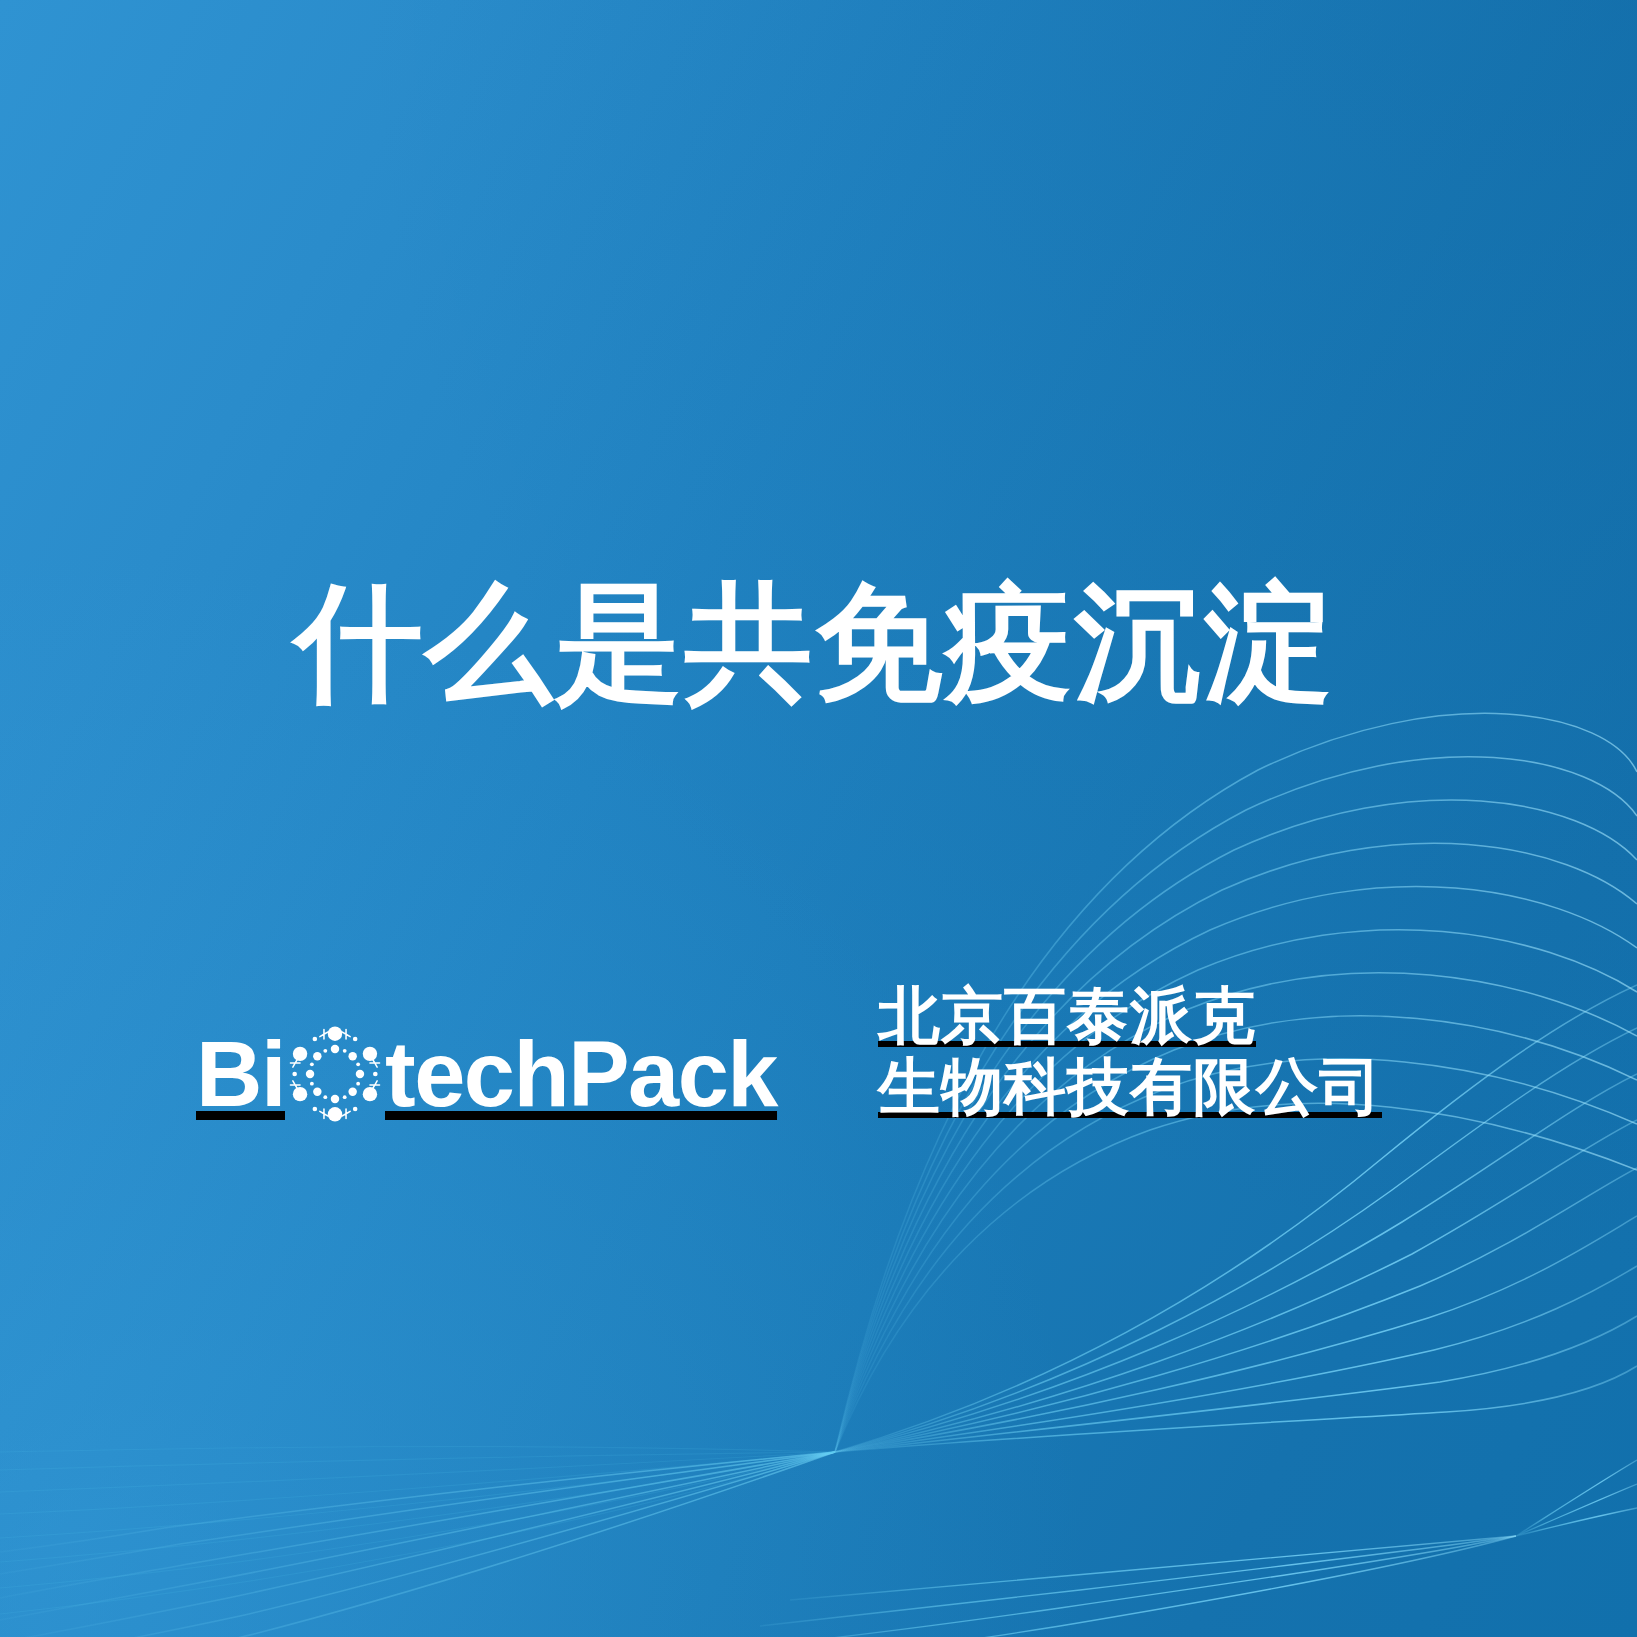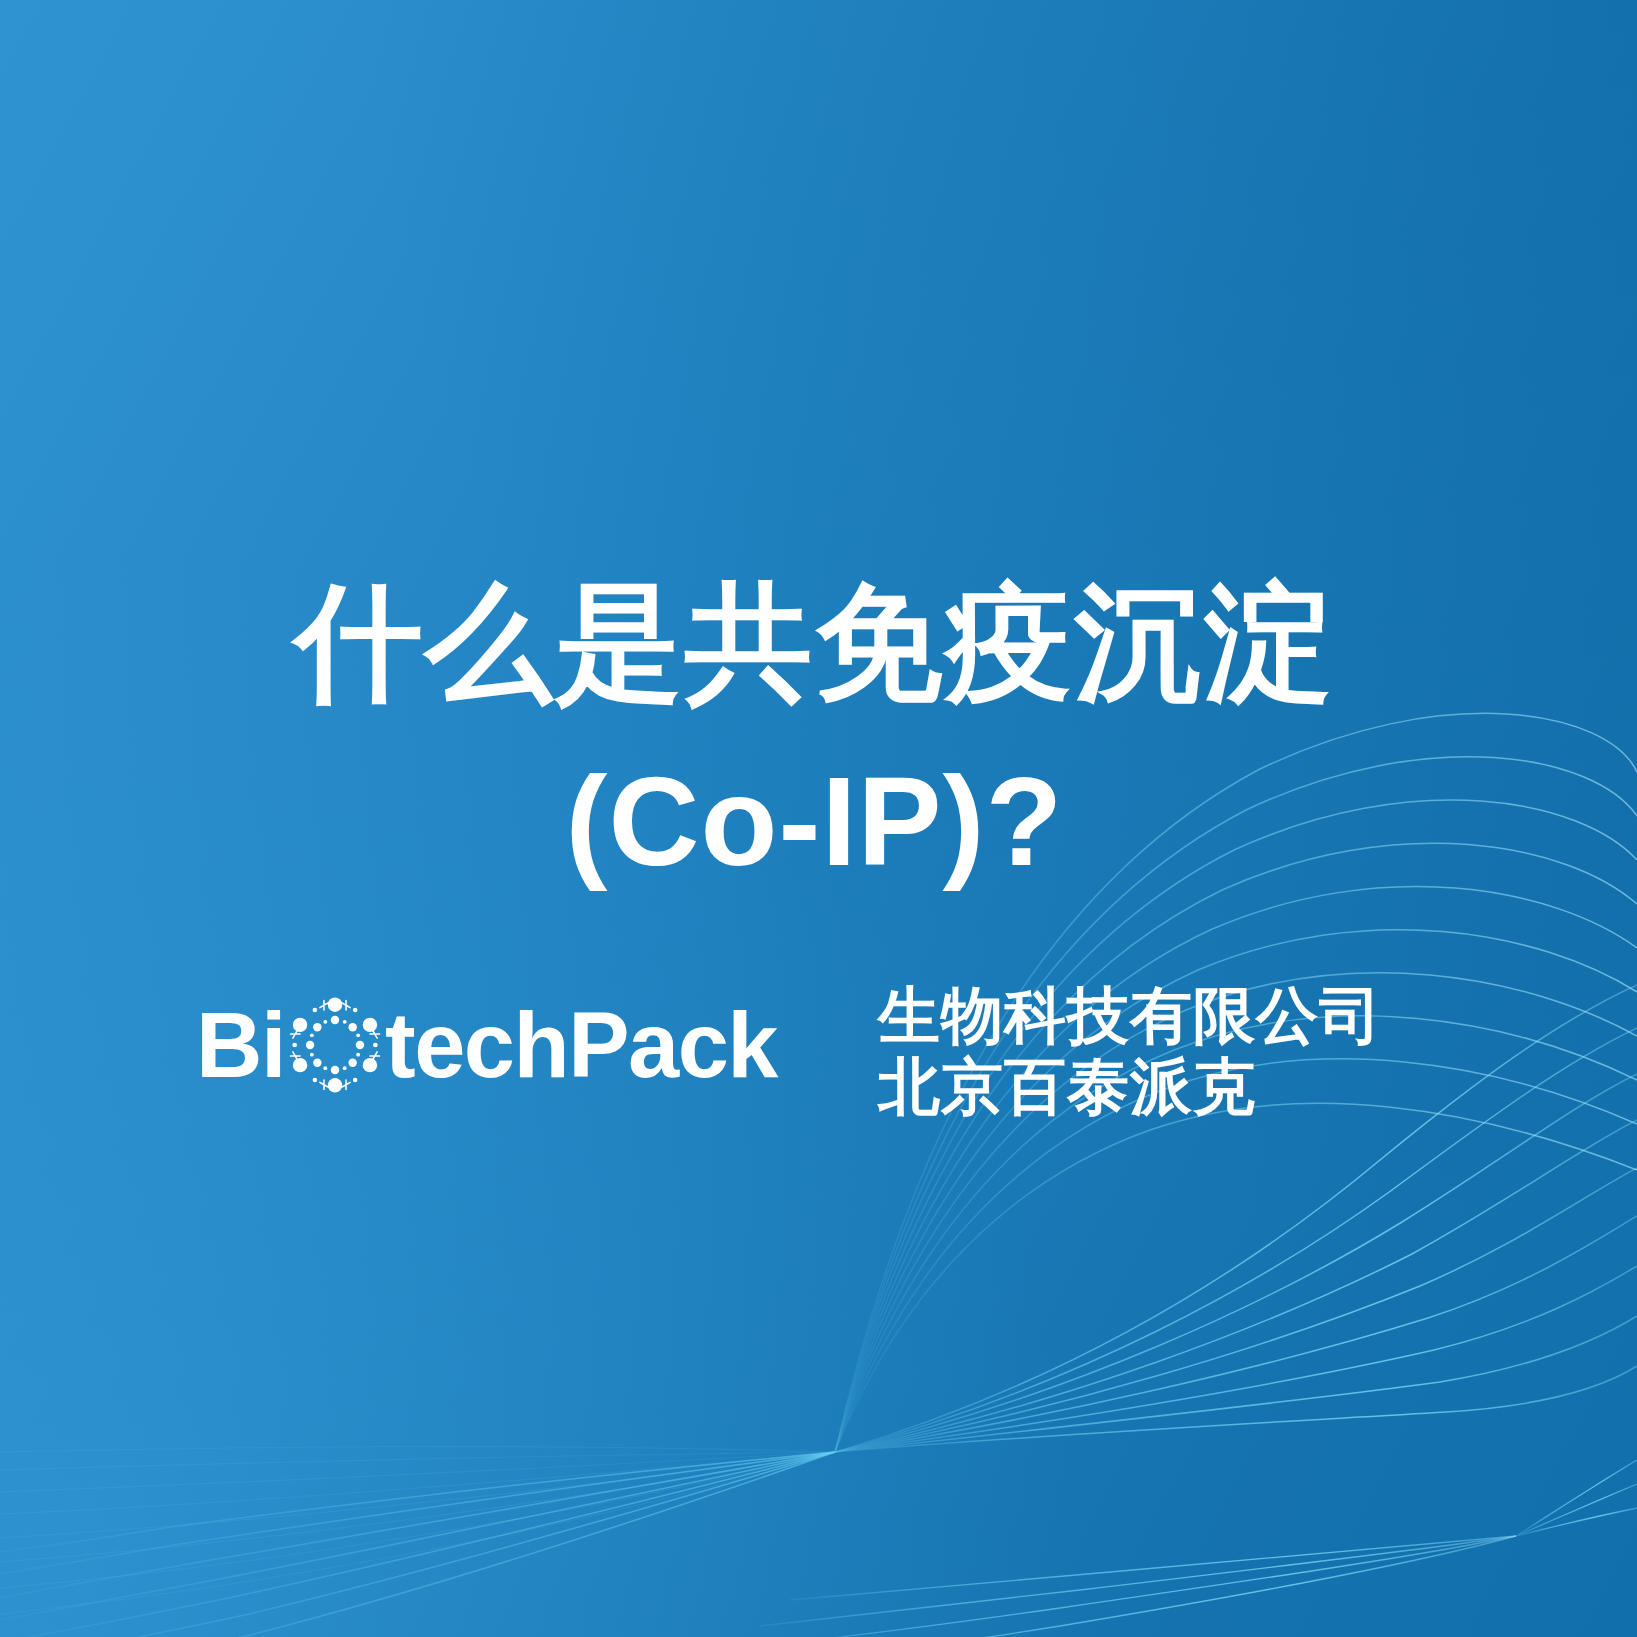--- a/index.html
+++ b/index.html
@@ -62,22 +62,23 @@
     margin-top:14px;
   }
 
   
   .logo-lockup{
     position:absolute;
     left:196px;
     top:968px;
     z-index:3;
     display:flex;
-    align-items:center;
+    align-items:flex-end;
     gap:34px;
+    text-decoration:underline;
   }
 
   .brandmark{
     position:relative;
     width:648px;
   }
   .brand-row{
     display:flex;
     align-items:center;
     height:96px;
@@ -227,21 +228,20 @@
       <path d="M0,1514 C220,1504 530,1482 835,1452"></path>
       <path d="M0,1538 C230,1524 540,1494 835,1452"></path>
       <path d="M0,1562 C240,1544 550,1506 835,1452"></path>
       <path d="M0,1588 C250,1566 560,1520 835,1452"></path>
       <path d="M0,1614 C260,1586 570,1532 835,1452"></path>
     </g>
   </svg>
 
   <div class="headline">
     <span class="l1">什么是共免疫沉淀</span>
-    <span class="l2">(Co-IP)?</span>
   </div>
 
   <div class="logo-lockup">
 
     <div class="brandmark">
       <div class="brand-row">
         <span class="brand-word pre">Bi</span>
 
         <span class="mol-icon">
           <svg viewBox="0 0 100 100" width="96" height="96" aria-hidden="true">
@@ -291,18 +291,18 @@
             </g>
           </svg>
         </span>
 
         <span class="brand-word post">techPack</span>
       </div>
 
     </div>
 
     <div class="cn-name">
+      <span>北京百泰派克</span>
       <span>生物科技有限公司</span>
-      <span>北京百泰派克</span>
     </div>
 
   </div>
 </div>
 
 </body></html>

